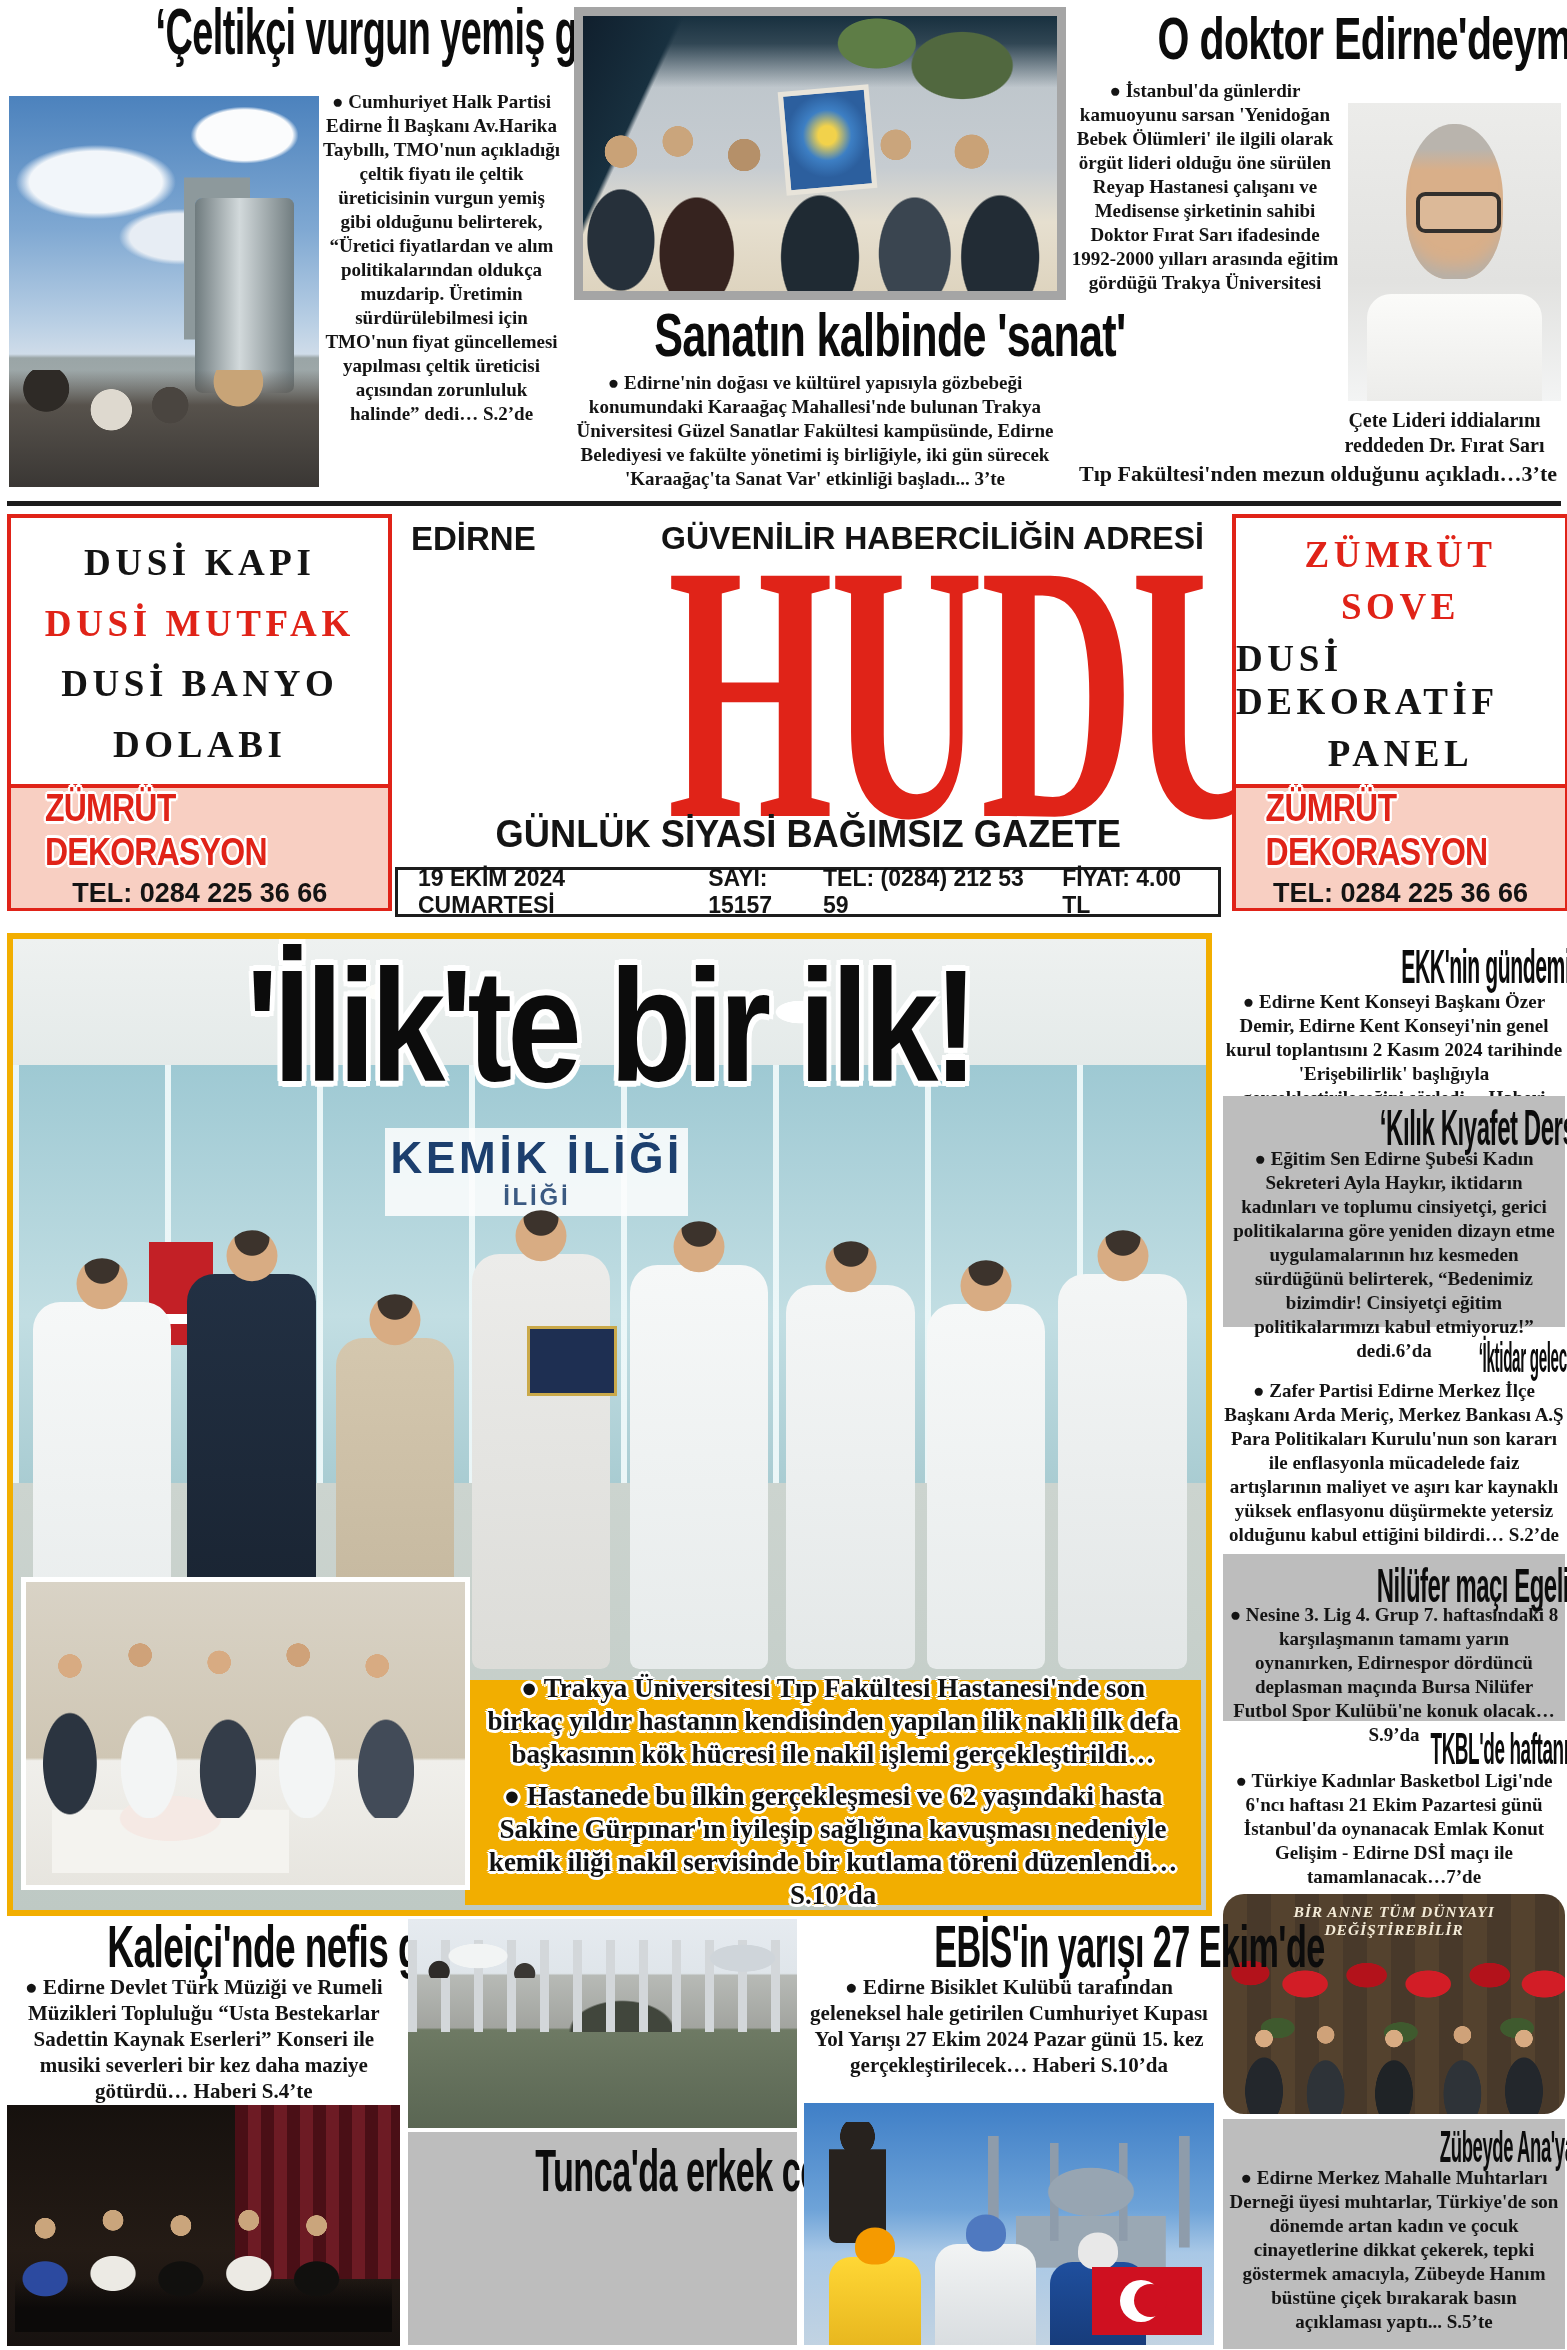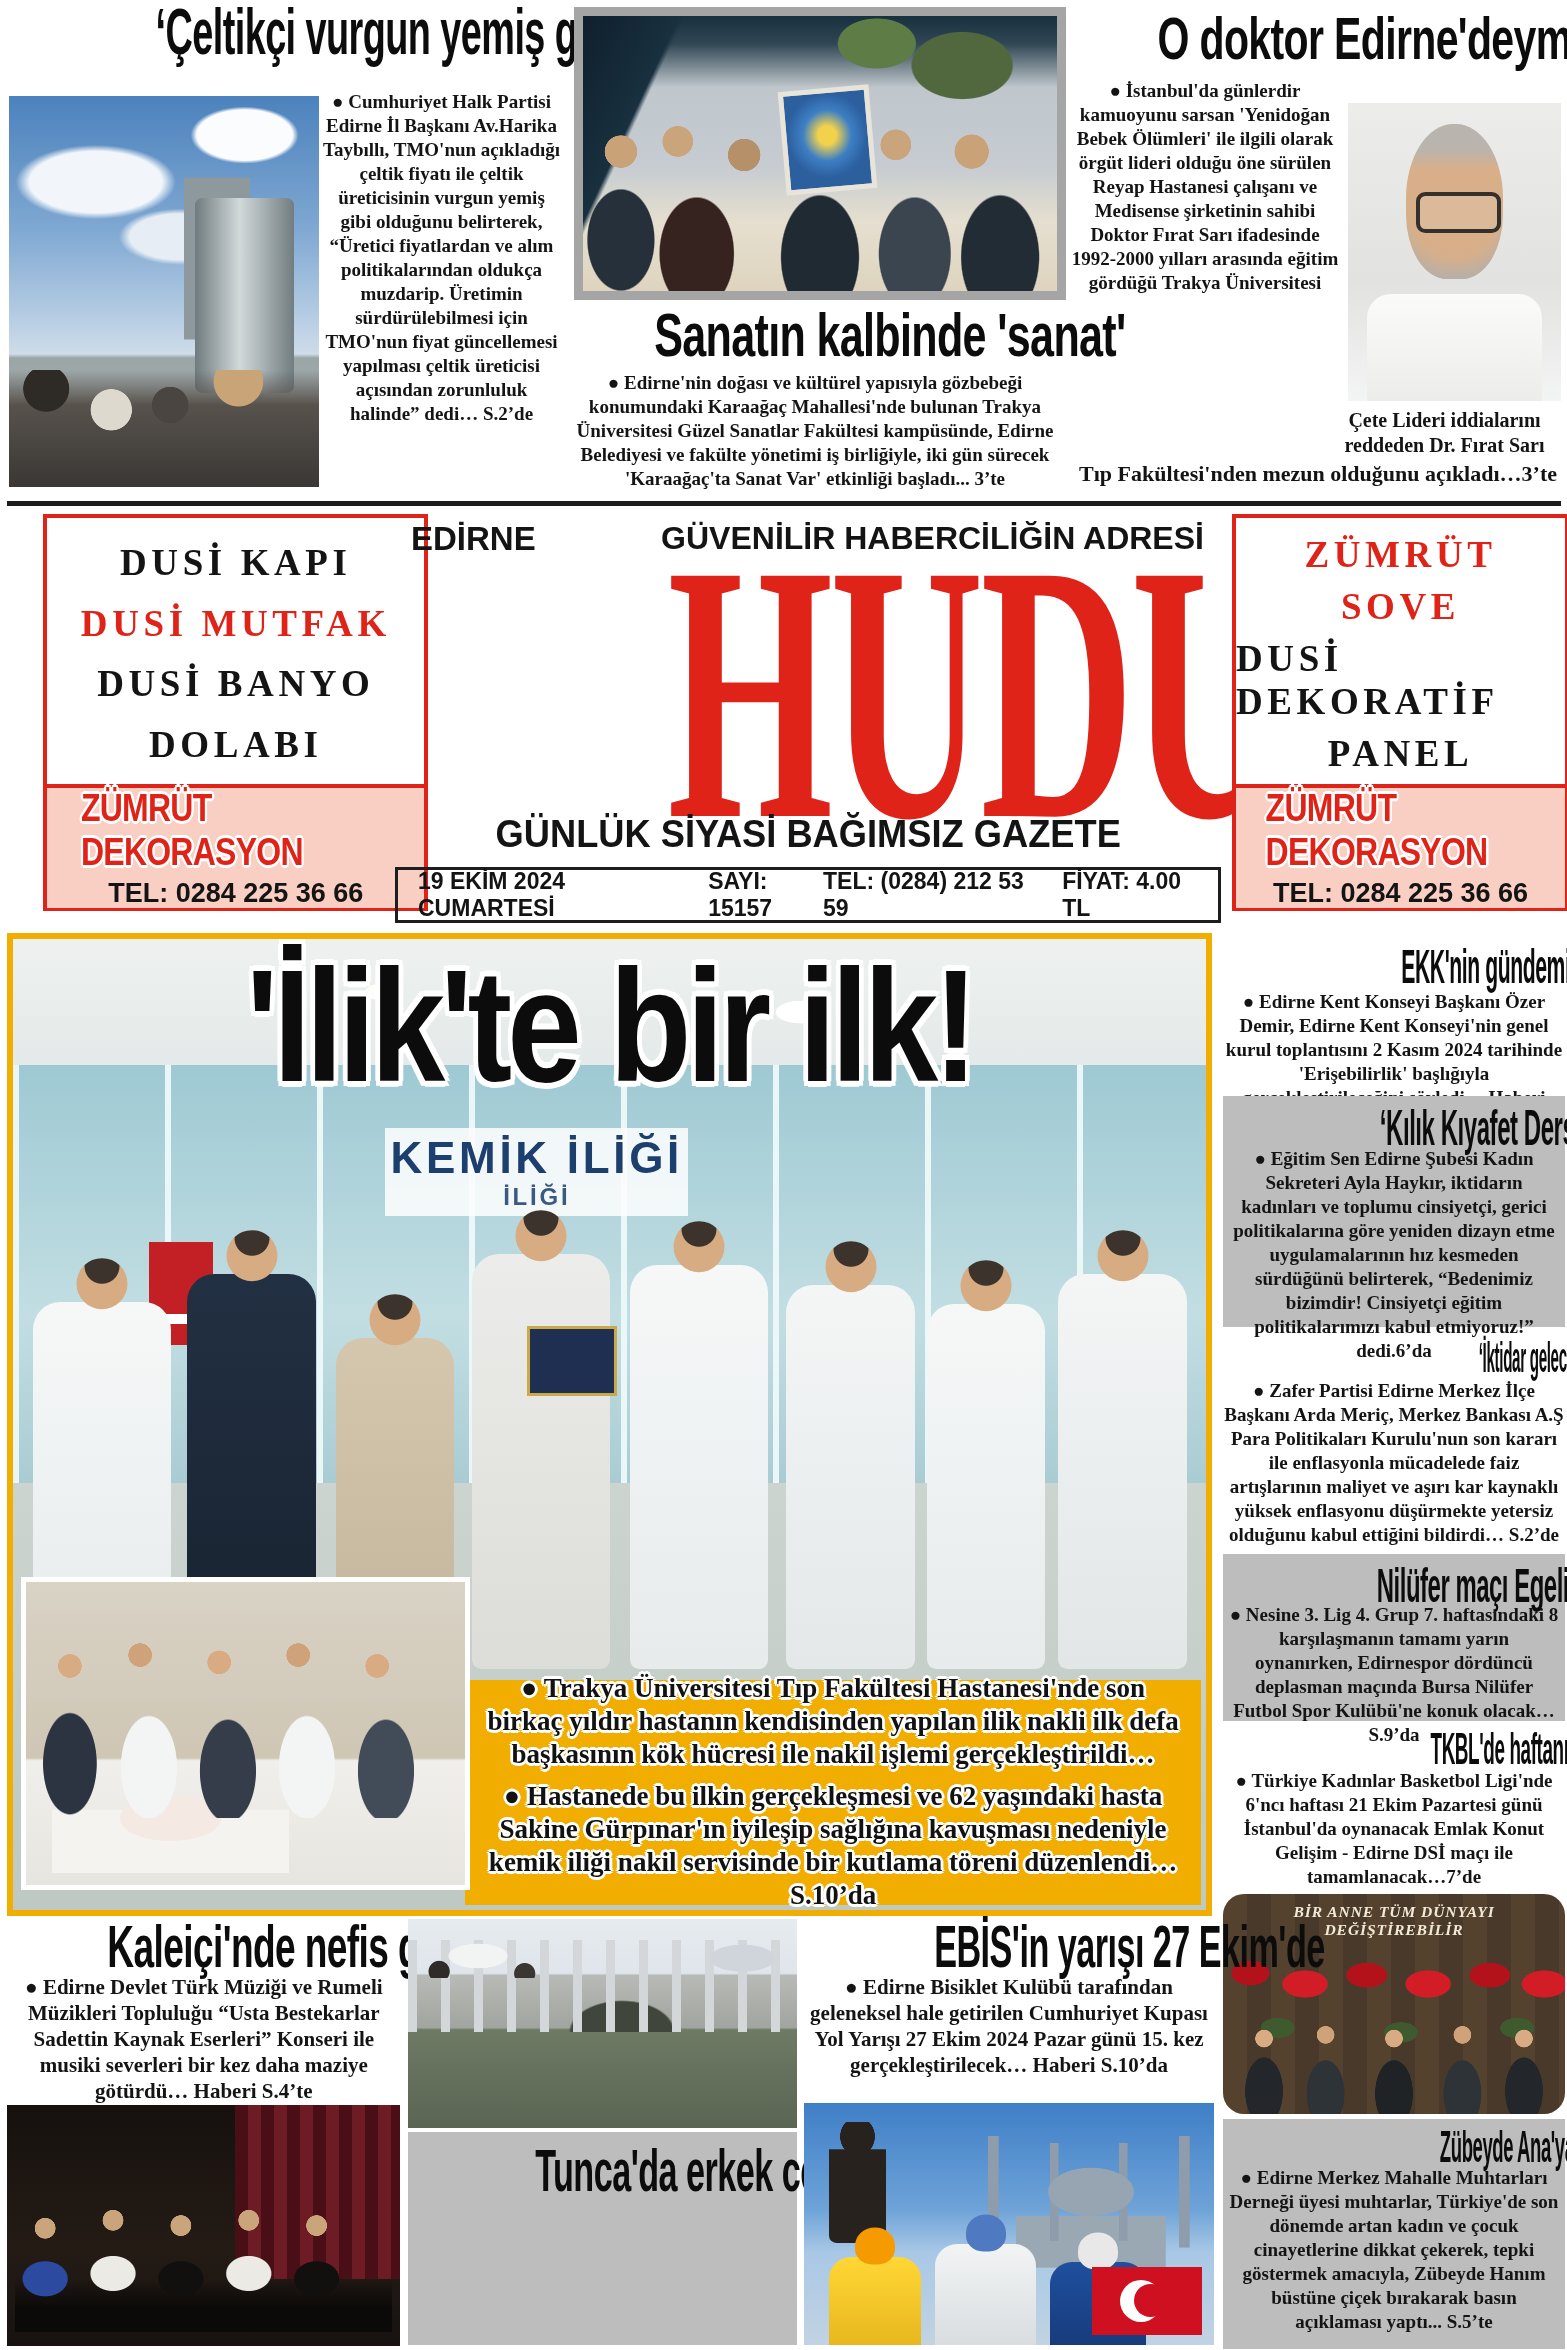--- a/index.html
+++ b/index.html
@@ -71,38 +71,38 @@
       background:linear-gradient(180deg,#b9b4ad 0 16%,#d9af89 30%);border-radius:48% 48% 42% 42%;
       box-shadow:inset 0 -24px 16.5px -13px #b4b0aa;}
   .tr-photo::after{content:"";position:absolute;left:9%;bottom:0;width:82%;height:36%;
       background:linear-gradient(180deg,#fbfbf9,#ececea);border-radius:24px 24px 0 0;}
   .dr-glasses{left:32%;top:30%;width:36%;height:11%;border:4.6px solid #33302d;border-radius:9.2px;background:rgba(240,240,240,.15);z-index:2;}
   .tr-photocap{left:1322px;top:408px;width:245px;font-size:20px;line-height:25px;}
   .tr-tail{left:1068px;top:461px;width:500px;font-size:22px;line-height:26px;}
   .sep-top{left:7.3px;top:501px;width:1554px;height:4.6px;background:#1c1c1c;}
   
   .ad-box{border:4.6px solid var(--brand-red);background:#fff;}
-  .ad-left{left:7.3px;top:514px;width:377px;height:389px;margin-left:36px;}
+  .ad-left{left:7.3px;top:514px;width:377px;height:389px;}
   .ad-right{left:1232px;top:514px;width:329px;height:389px;}
   .ad-top{height:260px;display:flex;flex-direction:column;justify-content:space-evenly;align-items:center;padding-top:5.5px;}
   .ad-line{font-weight:700;font-size:37px;letter-spacing:4.6px;}
   .ad-line.red{color:var(--brand-red);}
   .ad-bottom{border-top:4.6px solid var(--brand-red);background:var(--ad-pink);height:120px;
       display:flex;flex-direction:column;justify-content:center;align-items:center;gap:3.7px;}
   .ad-brand{font-family:"Liberation Sans",sans-serif;font-weight:700;font-size:39px;color:var(--brand-red);
       white-space:nowrap;display:inline-block;transform:scaleX(.82);letter-spacing:-0.9px;}
   .ad-tel{font-family:"Liberation Sans",sans-serif;font-weight:700;font-size:27px;}
   .mh-city{left:411px;top:520px;font-family:"Liberation Sans",sans-serif;font-weight:700;font-size:33px;letter-spacing:0;}
   .mh-slogan{left:643px;top:520px;width:579px;text-align:center;font-family:"Liberation Sans",sans-serif;font-weight:700;font-size:32px;}
   .mh-title{left:395px;top:549px;width:826px;text-align:center;height:275px;}
   .mh-title span{display:inline-block;font-family:"Liberation Serif",serif;font-weight:700;font-size:367px;line-height:.78;
       color:var(--brand-red);transform:scaleX(.58);transform-origin:center top;letter-spacing:-5.5px;}
   .mh-sub{left:395px;top:812px;width:826px;text-align:center;}
   .mh-sub span{display:inline-block;font-family:"Liberation Sans",sans-serif;font-weight:700;font-size:39px;transform:scaleX(.93);white-space:nowrap;}
-  .mh-bar{left:395px;top:867px;width:826px;height:56px;border:3.7px solid #1d1d1d;box-sizing:border-box;
+  .mh-bar{left:395px;top:867px;width:826px;height:50px;border:3.7px solid #1d1d1d;box-sizing:border-box;
       display:flex;align-items:center;justify-content:space-between;padding:5px 20px;
       font-family:"Liberation Sans",sans-serif;font-weight:700;font-size:23px;}
   .mh-bar .grp{display:flex;gap:33px;white-space:nowrap;}
   
   .main-block{left:7.3px;top:933px;width:1205px;height:983px;border:6.4px solid var(--accent-yellow);box-sizing:border-box;
       background:linear-gradient(180deg,#e9edec 0%,#e4eae9 14%,#b5d2d8 15%,#b5d2d8 55%,#ccd4cf 56%,#bec9c4 100%);overflow:hidden;}
   .main-block::before{content:"";position:absolute;left:0;top:13%;height:43%;width:100%;
       background:repeating-linear-gradient(90deg,rgba(238,248,249,.95) 0 6.4px,rgba(238,248,249,0) 6.4px 152px),
       linear-gradient(180deg,#9ec9d3 0%,#c2dee3 60%,#a9ccd2 100%);}
   .main-block::after{content:"";position:absolute;left:0;top:0;height:13%;width:100%;

